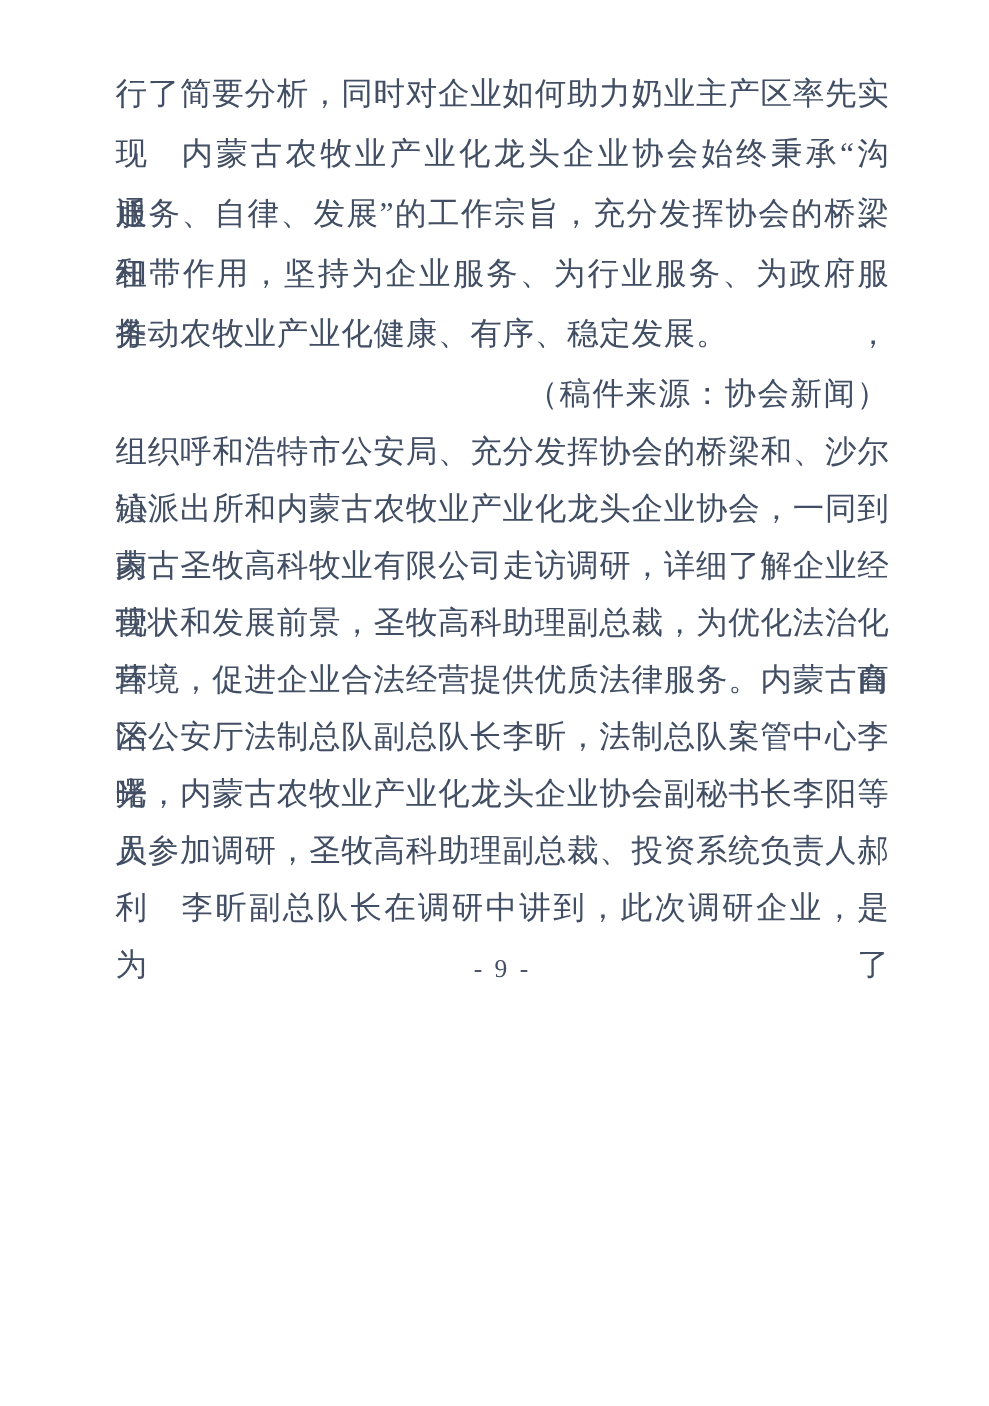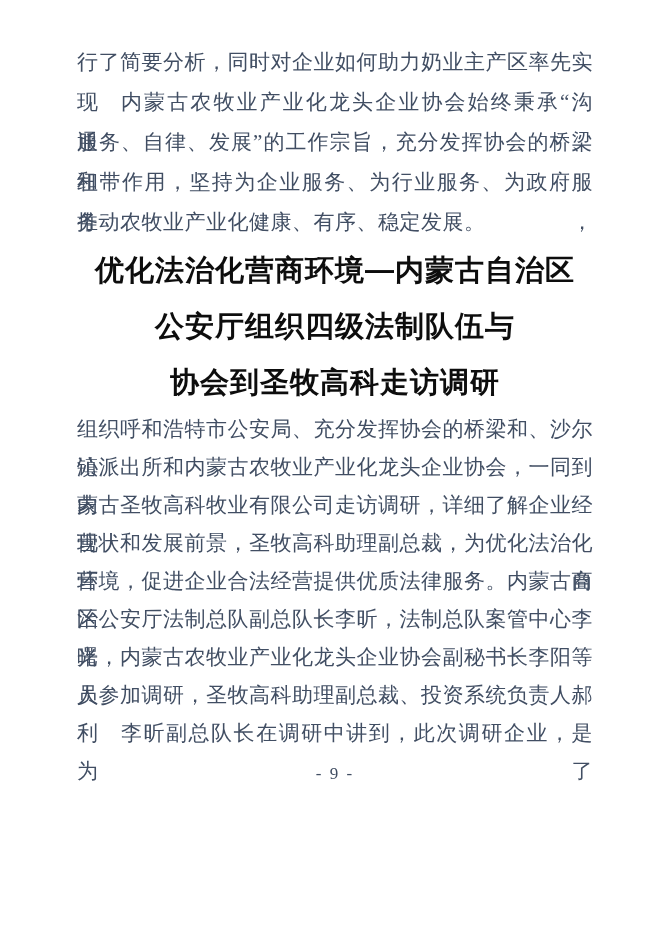--- a/index.html
+++ b/index.html
@@ -69,26 +69,22 @@
 <div class="page" style="--bg: #ffffff; --body-text: #414e63; --heading-text: #0d0d0d;">
 
   <div>
     <div class="text-line fill">行了简要分析，同时对企业如何助力奶业主产区率先实现</div>
     <div class="text-line fill indent">内蒙古农牧业产业化龙头企业协会始终秉承“沟通、</div>
     <div class="text-line fill">服务、自律、发展”的工作宗旨，充分发挥协会的桥梁和</div>
     <div class="text-line fill">纽带作用，坚持为企业服务、为行业服务、为政府服务，</div>
     <div class="text-line">推动农牧业产业化健康、有序、稳定发展。</div>
   </div>
 
+  <div class="source-line">（稿件来源：协会新闻）</div>
 
-  <div class="title-block">
-    <div class="title-line">优化法治化营商环境—内蒙古自治区</div>
-    <div class="title-line">公安厅组织四级法制队伍与</div>
-    <div class="title-line">协会到圣牧高科走访调研</div>
-  </div>
 
   <div class="body2">
     <div class="text-line fill">组织呼和浩特市公安局、充分发挥协会的桥梁和、沙尔沁</div>
     <div class="text-line fill">镇派出所和内蒙古农牧业产业化龙头企业协会，一同到内</div>
     <div class="text-line fill">蒙古圣牧高科牧业有限公司走访调研，详细了解企业经营</div>
     <div class="text-line fill">现状和发展前景，圣牧高科助理副总裁，为优化法治化营商</div>
     <div class="text-line fill">环境，促进企业合法经营提供优质法律服务。内蒙古自治</div>
     <div class="text-line fill">区公安厅法制总队副总队长李昕，法制总队案管中心李曙</div>
     <div class="text-line fill">光，内蒙古农牧业产业化龙头企业协会副秘书长李阳等人</div>
     <div class="text-line fill">员参加调研，圣牧高科助理副总裁、投资系统负责人郝利</div>

